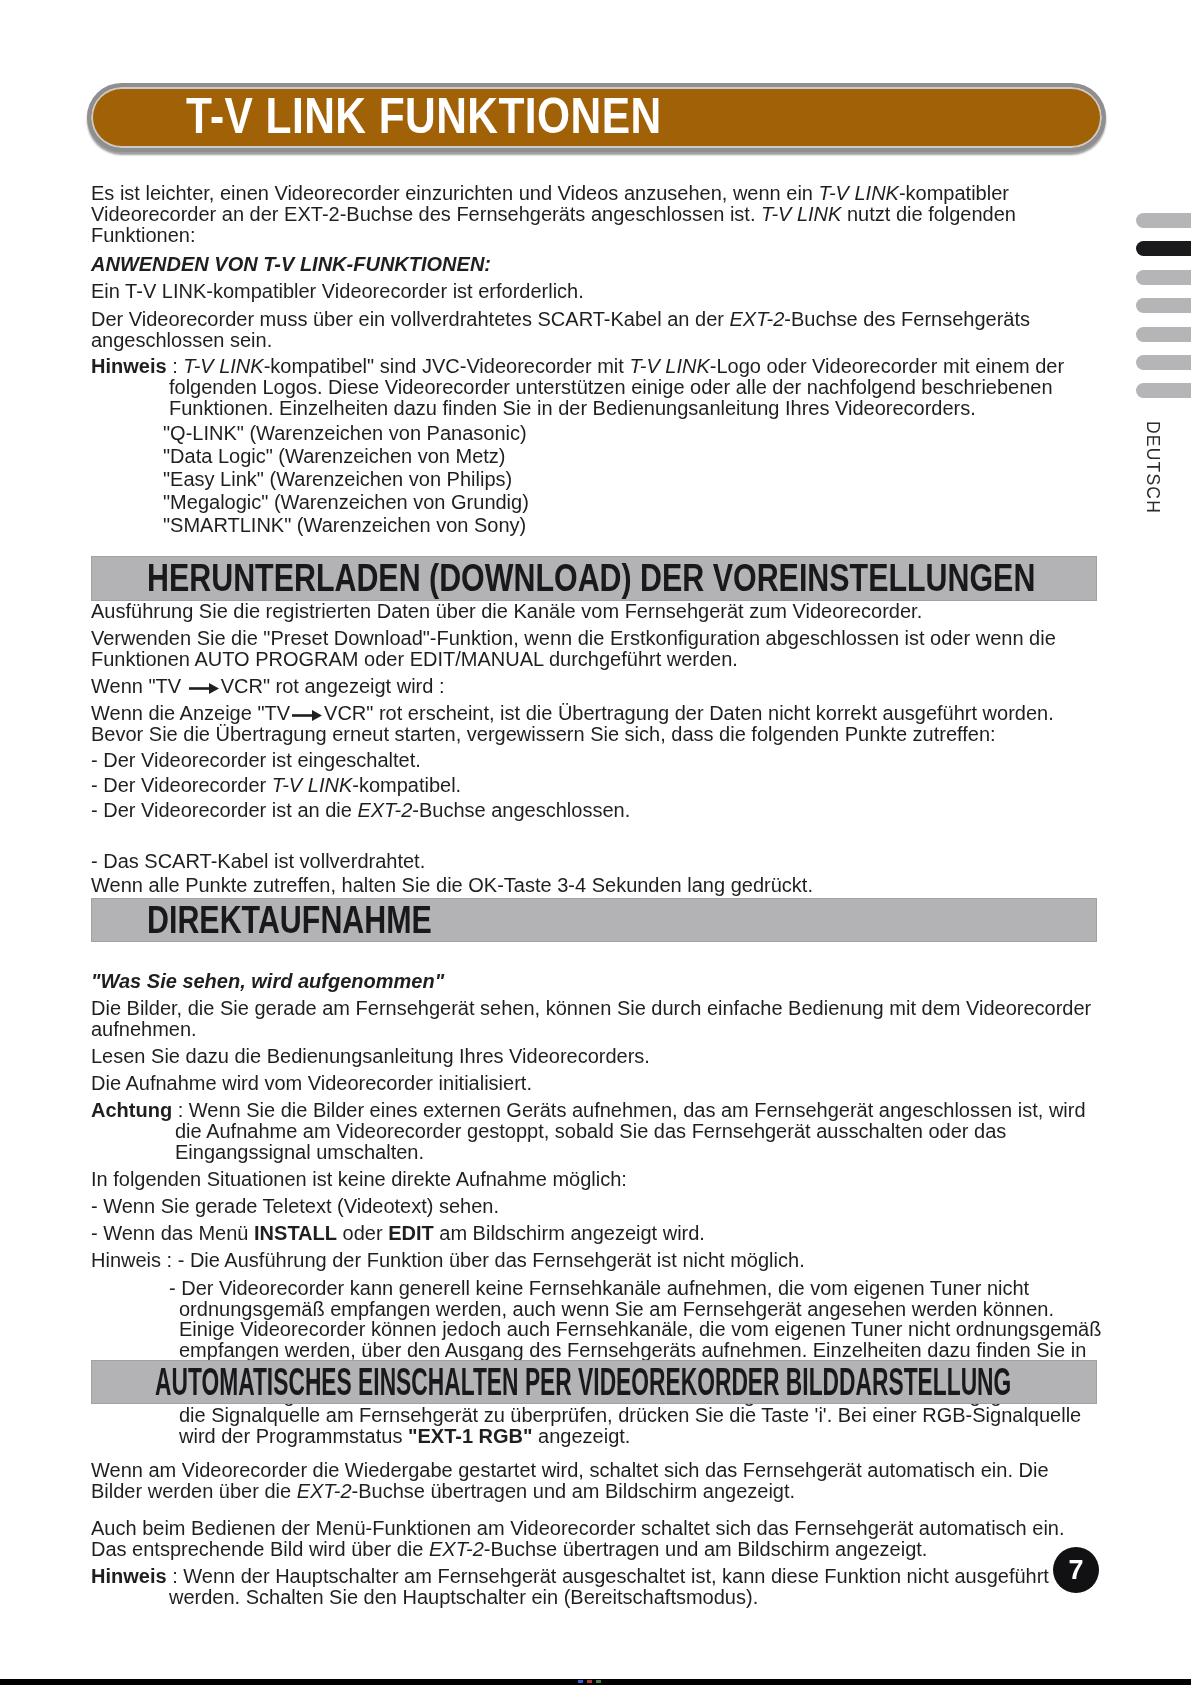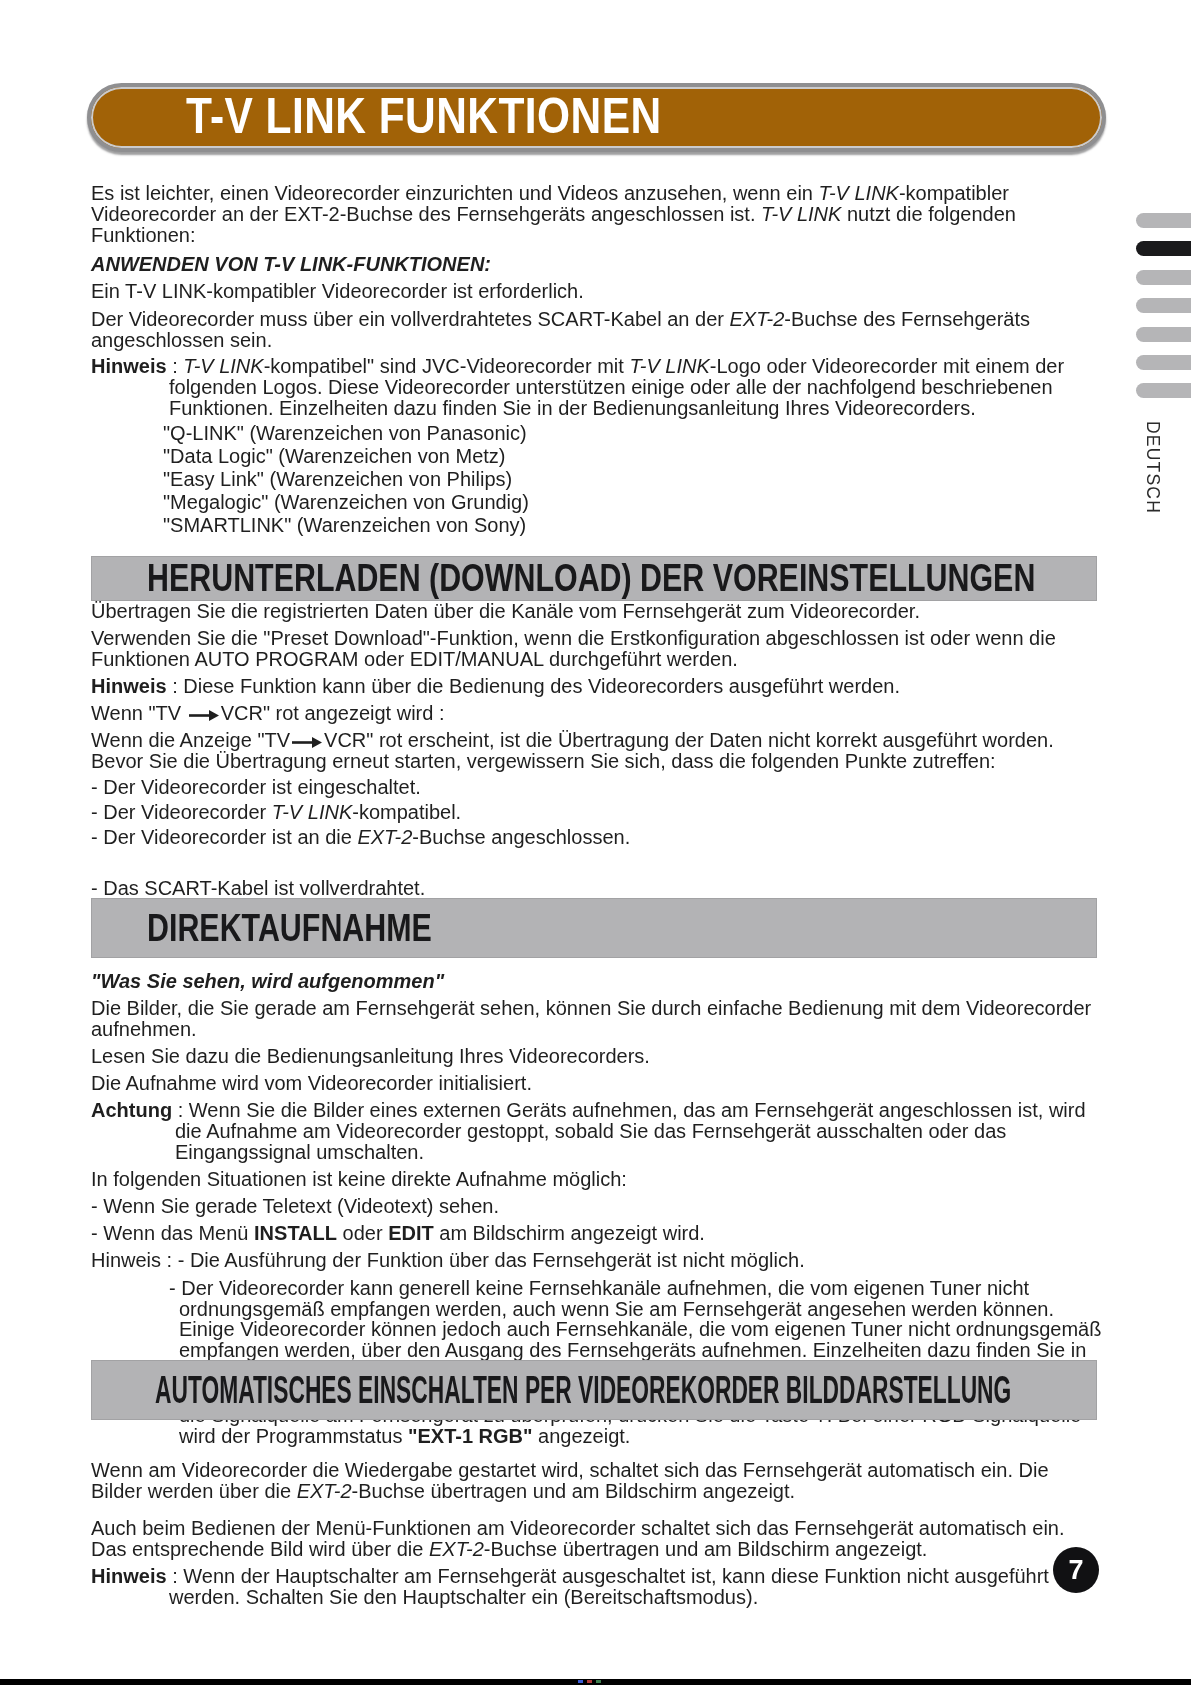--- a/index.html
+++ b/index.html
@@ -13,21 +13,21 @@
     box-sizing:border-box;border-radius:36px;background:#a16207;
     border:4px solid #8f8f91;box-shadow:inset 0 0 0 2px #cbcbcd,0 3px 2px rgba(125,125,127,.75);
     display:flex;
   }
   .banner-title{
     margin-left:95px;font-size:50px;font-weight:bold;color:#ffffff;white-space:nowrap;
     transform:scaleX(.85);transform-origin:left center;letter-spacing:.5px;
   }
   
   .bar{
-    position:absolute;left:91px;width:1006px;height:60px;background:#b3b3b5;
+    position:absolute;left:91px;width:1006px;height:44px;background:#b3b3b5;
     border:1px solid #a2a2a4;box-sizing:border-box;display:flex;align-items:center;
   }
   .bar1{top:556px;height:45px;}
   .bar2{top:898px;}
   .bar3{top:1360px;padding-left:8px;}
   .bar-label{
     margin-left:55px;font-size:38px;font-weight:bold;color:#19191b;white-space:nowrap;
     transform:scaleX(.80);transform-origin:left center;
   }
   .bar-label.xcond{transform:scaleX(.60);}
@@ -89,23 +89,22 @@
       <p class="para p-list"><span>"Data Logic" (Warenzeichen von Metz)</span></p>
       <p class="para p-list"><span>"Easy Link" (Warenzeichen von Philips)</span></p>
       <p class="para p-list"><span>"Megalogic" (Warenzeichen von Grundig)</span></p>
       <p class="para p-list"><span>"SMARTLINK" (Warenzeichen von Sony)</span></p>
     </div>
 
   <div class="bar bar1">
     <span class="bar-label">HERUNTERLADEN (DOWNLOAD) DER VOREINSTELLUNGEN</span>
   </div>
   <div class="textcol s1">
-      <p class="para mb6"><span>Übertragen Sie die registrierten Daten über die Kanäle vom Fernsehgerät zum Videorecorder.</span></p>
+      <p class="para mb6"><span>Ausführung Sie die registrierten Daten über die Kanäle vom Fernsehgerät zum Videorecorder.</span></p>
       <p class="para mb6"><span>Verwenden Sie die "Preset Download"-Funktion, wenn die Erstkonfiguration abgeschlossen ist oder wenn die Funktionen AUTO PROGRAM oder EDIT/MANUAL durchgeführt werden.</span></p>
-      <p class="para p-hinweis mb6"><span class="b">Hinweis</span><span> : Diese Funktion kann über die Bedienung des Videorecorders ausgeführt werden.</span></p>
       <p class="para mb6"><span>Wenn "TV </span><span class="arrow"><svg width="30" height="11" viewBox="0 0 30 11" fill="currentColor">
             <rect x="0" y="4.2" width="21" height="2.6"></rect>
             <polygon points="20,0 30,5.5 20,11"></polygon>
           </svg></span><span>VCR" rot angezeigt wird :</span></p>
       <p class="para mb5"><span>Wenn die Anzeige "TV</span><span class="arrow"><svg width="30" height="11" viewBox="0 0 30 11" fill="currentColor">
             <rect x="0" y="4.2" width="21" height="2.6"></rect>
             <polygon points="20,0 30,5.5 20,11"></polygon>
           </svg></span><span>VCR" rot erscheint, ist die Übertragung der Daten nicht korrekt ausgeführt worden. Bevor Sie die Übertragung erneut starten, vergewissern Sie sich, dass die folgenden Punkte zutreffen:</span></p>
       <p class="para mb4"><span>- Der Videorecorder ist eingeschaltet.</span></p>
       <p class="para mb4"><span>- Der Videorecorder </span><span class="i">T-V LINK</span><span>-kompatibel.</span></p>

